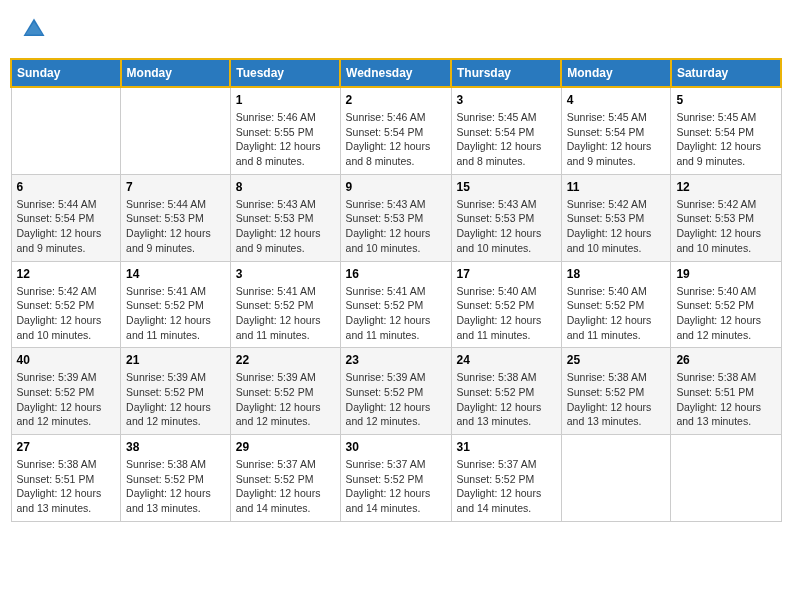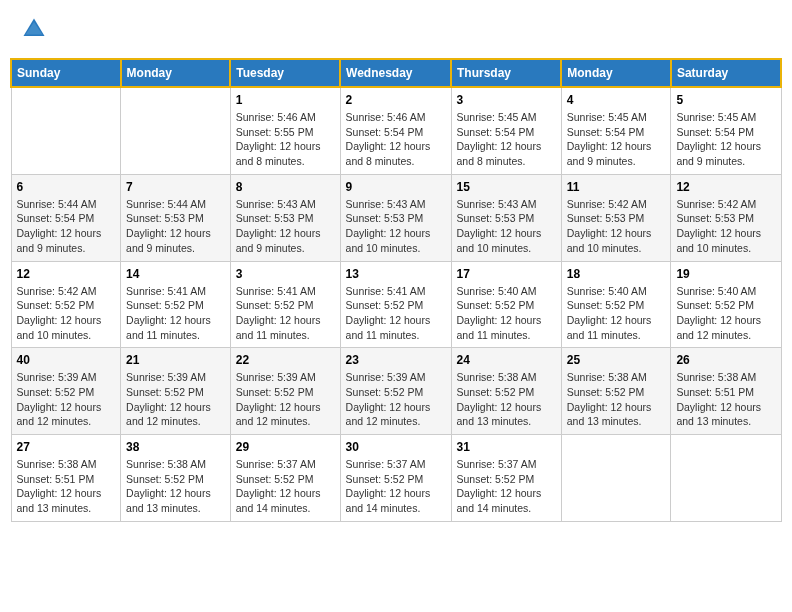--- a/index.html
+++ b/index.html
@@ -211,21 +211,21 @@
 Sunset: 5:52 PM
 Daylight: 12 hours and 11 minutes.</div>
         </td>
         <td>
           <span class="day-number">3</span>
           <div class="day-info" style="white-space: pre-line;">Sunrise: 5:41 AM
 Sunset: 5:52 PM
 Daylight: 12 hours and 11 minutes.</div>
         </td>
         <td>
-          <span class="day-number">13</span>
+          <span class="day-number">16</span>
           <div class="day-info" style="white-space: pre-line;">Sunrise: 5:41 AM
 Sunset: 5:52 PM
 Daylight: 12 hours and 11 minutes.</div>
         </td>
         <td>
           <span class="day-number">17</span>
           <div class="day-info" style="white-space: pre-line;">Sunrise: 5:40 AM
 Sunset: 5:52 PM
 Daylight: 12 hours and 11 minutes.</div>
         </td>

